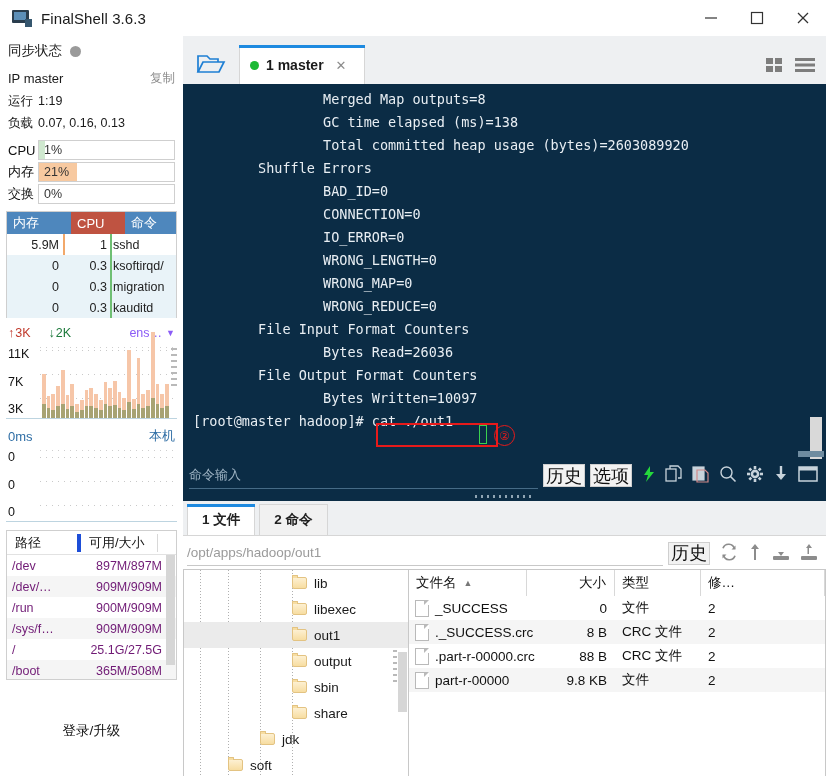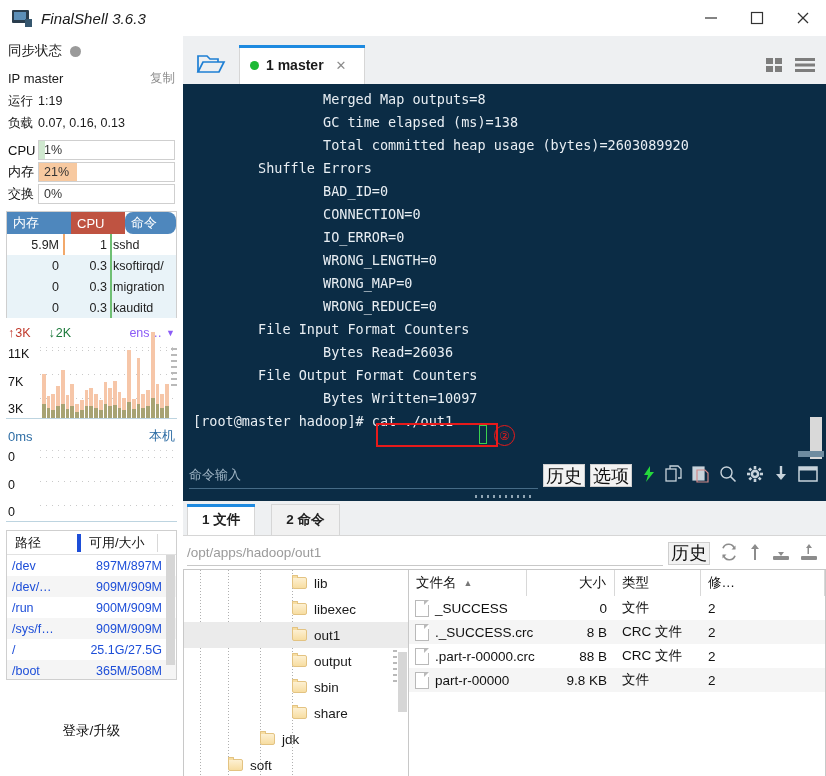--- a/index.html
+++ b/index.html
@@ -10,21 +10,21 @@
     -webkit-font-smoothing:antialiased;
   }
   .app{position:relative;width:826px;height:776px;}
 
   
   .titlebar{position:absolute;left:0;top:0;width:826px;height:36px;background:#fff;display:flex;align-items:center;}
   .tb-icon{margin-left:12px;width:20px;height:17px;position:relative;}
   .tb-icon .scr{position:absolute;left:0;top:0;width:17px;height:13px;background:#2a3d4d;border-radius:1px;}
   .tb-icon .scr2{position:absolute;left:2px;top:2px;width:12px;height:8px;background:#5c8fb8;}
   .tb-icon .base{position:absolute;left:13px;top:9px;width:7px;height:8px;background:#35566e;}
-  .tb-title{margin-left:9px;font-size:15px;color:#1a1a1a;letter-spacing:.1px;font-style:italic;}
+  .tb-title{margin-left:9px;font-size:15px;color:#1a1a1a;letter-spacing:.1px;}
   .winbtns{margin-left:auto;display:flex;height:36px;}
   .winbtn{width:46px;height:36px;display:flex;align-items:center;justify-content:center;color:#333;font-size:14px;}
   .winbtn svg{display:block;}
 
   
   .leftpanel{position:absolute;left:0;top:36px;width:183px;height:740px;background:#fff;}
   .lp-row{display:flex;align-items:center;padding:0 8px;}
   .sync{height:30px;font-size:13.5px;color:#1a1a1a;}
   .sync .dot{width:11px;height:11px;border-radius:50%;background:#9a9a9a;margin-left:8px;}
   .ipline{height:24px;font-size:13px;color:#1a1a1a;}
@@ -37,21 +37,21 @@
   .meter .mbar{flex:1;height:18px;border:1px solid #cfcfcf;position:relative;background:#fff;display:flex;align-items:center;overflow:hidden;}
   .meter .fill{position:absolute;left:0;top:0;bottom:0;}
   .meter .pct{position:relative;margin-left:5px;font-size:12.5px;color:#333;}
 
   
   .ptable{margin:6px 6px 0 6px;border:1px solid #cfcfcf;border-bottom:none;}
   .ptable .hrow{display:flex;height:22px;color:#fff;font-size:13px;}
   .ph{display:flex;align-items:center;padding-left:6px;}
   .ph.mem{width:58px;background:#4e87bd;}
   .ph.cpu{width:48px;background:#bf5341;}
-  .ph.cmd{flex:1;background:#4e87bd;border-radius:8px;}
+  .ph.cmd{flex:1;background:#4e87bd;}
   .prow{display:flex;height:21px;font-size:12.5px;align-items:center;}
   .prow.alt{background:#e9f3f8;}
   .pc.mem{width:52px;text-align:right;padding-right:2px;color:#222;}
   .pc.bar1{width:6px;align-self:stretch;}
   .pc.cpu{width:40px;text-align:right;padding-right:2px;color:#222;}
   .pc.bar2{width:4px;align-self:stretch;}
   .pc.cmd{flex:1;color:#222;white-space:nowrap;overflow:hidden;}
 
   
   .netbar{display:flex;align-items:center;height:22px;padding:4px 8px 0 8px;font-size:12.5px;}
@@ -77,21 +77,21 @@
   .latbar .host{margin-left:auto;color:#2f6ea5;}
   .latbox{margin:2px 6px 0 6px;height:72px;display:flex;border-bottom:1px solid #bdd4e0;}
 
   
   .disk{margin:8px 6px 0 6px;border:1px solid #cfcfcf;height:148px;overflow:hidden;position:relative;background:#fff;}
   .disk .dh{display:flex;height:23px;align-items:center;font-size:13px;color:#111;border-bottom:1px solid #e2e2e2;}
   .disk .dh span{padding-left:8px;}
   .disk .dh .c1{width:62px;border-right:4px solid #1d4ed8;}
   .disk .dh .c2{flex:1;border-right:1px solid #d8d8d8;}
   .disk .dh .c3{width:10px;}
-  .drow{display:flex;height:21px;align-items:center;font-size:12.5px;color:#1d4ed8;}
+  .drow{display:flex;height:21px;align-items:center;font-size:12.5px;color:#701a75;}
   .drow.alt{background:#f5f5f5;}
   .drow .p{width:62px;padding-left:5px;white-space:nowrap;overflow:hidden;}
   .drow .v{flex:1;text-align:right;padding-right:14px;white-space:nowrap;}
   .dscroll{position:absolute;right:1px;top:24px;width:9px;height:110px;background:#d6d6d6;}
   .login{position:absolute;left:0;right:0;bottom:36px;text-align:center;font-size:13.5px;color:#111;}
 
   
   .right{position:absolute;left:183px;top:36px;width:643px;height:740px;background:#eef0f2;}
 
   .tabbar{height:48px;background:#eef0f2;display:flex;align-items:flex-end;position:relative;}
@@ -114,21 +114,21 @@
   .termbottomscroll{position:absolute;right:2px;bottom:2px;width:26px;height:6px;background:#6f8ca0;}
 
   .cmdbar{position:absolute;left:0;top:423px;width:643px;height:33px;background:#0b2c45;display:flex;align-items:center;}
   .cmdinput{flex:1;height:26px;margin-left:6px;border-bottom:1px solid #466b86;display:flex;align-items:center;color:#9fb4c4;font-size:13px;}
   .btnlite{height:23px;min-width:42px;border:1px solid #cfcfcf;background:#f2f2f2;color:#111;font-size:18px;display:flex;align-items:center;justify-content:center;margin-left:5px;box-sizing:border-box;}
   .cmdicons{display:flex;align-items:center;gap:9px;margin:0 8px 0 10px;}
 
   .splitter{position:absolute;left:0;top:456px;width:643px;height:9px;background:#0b2c45;display:flex;align-items:center;justify-content:center;}
   .splitter .dots{width:60px;height:3px;background:repeating-linear-gradient(to right,#8fa4b3 0 2px,transparent 2px 6px);}
 
-  .lowtabs{position:absolute;left:0;top:465px;width:643px;height:34px;background:#eef0f2;display:flex;align-items:flex-end;gap:12px;}
+  .lowtabs{position:absolute;left:0;top:465px;width:643px;height:34px;background:#eef0f2;display:flex;align-items:flex-end;}
   .ltab{height:31px;display:flex;align-items:center;padding:0 14px;font-size:13.5px;font-weight:bold;background:#f1f1f1;border:1px solid #d6d6d6;border-bottom:none;box-sizing:border-box;margin-left:4px;color:#222;}
   .ltab.active{background:#fff;position:relative;}
   .ltab.active:before{content:"";position:absolute;left:-1px;right:-1px;top:-1px;height:3px;background:#1e8ae0;}
 
   .pathbar{position:absolute;left:0;top:499px;width:643px;height:34px;background:#fff;display:flex;align-items:center;border-top:1px solid #d6d6d6;}
   .pathinput{flex:1;height:24px;margin-left:4px;border-bottom:1px solid #c8c8c8;display:flex;align-items:center;color:#9b9b9b;font-size:13.5px;}
   .pathicons{display:flex;align-items:center;gap:10px;margin:0 8px 0 10px;}
 
   .browser{position:absolute;left:0;top:533px;width:643px;height:243px;background:#fff;display:flex;}
   .tree{width:226px;position:relative;border:1px solid #c8c8c8;box-sizing:border-box;overflow:hidden;background:#fff;}

